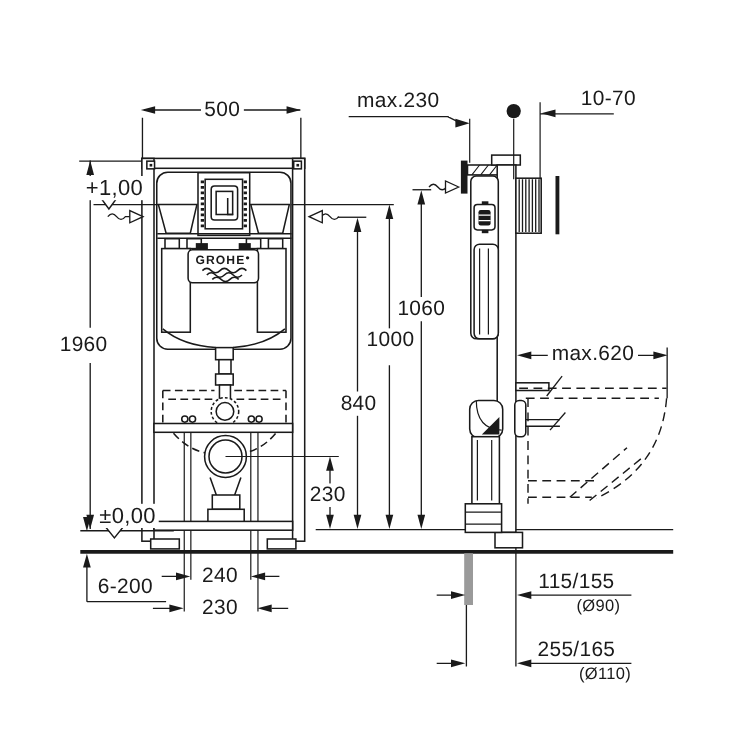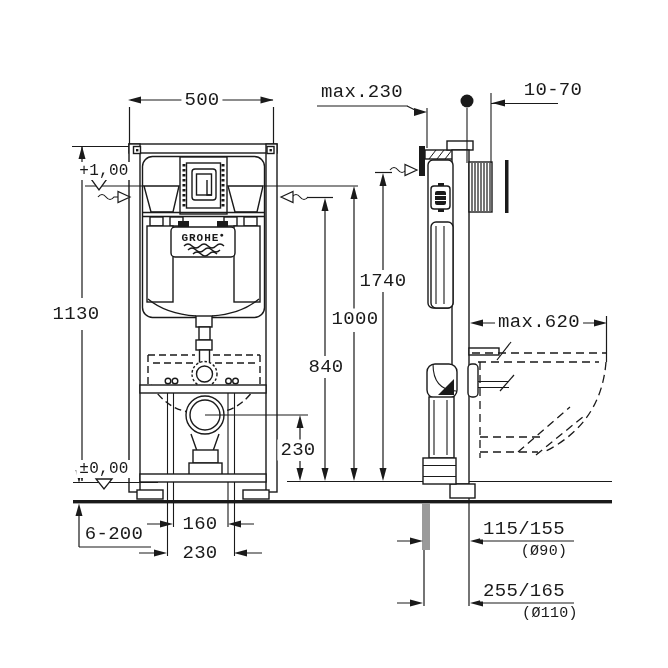--- a/index.html
+++ b/index.html
@@ -1,22 +1,22 @@
 <!DOCTYPE html>
 <html><head>
 <meta charset="utf-8">
 <style>
   html,body{margin:0;padding:0;background:#fff;}
   #canvas{position:relative;width:668px;height:632px;background:#ffffff;overflow:hidden;
-          font-family:Liberation Mono, monospace;color:#1a1a1a;}
+          font-family:Liberation Sans, sans-serif;color:#1a1a1a;}
   #draw{position:absolute;left:0;top:0;}
   .lbl{position:absolute;font-size:19px;line-height:1;background:#fff;padding:1px 3px;
        transform:translate(-50%,-50%);white-space:nowrap;letter-spacing:0.3px;}
   .lbl-sm{font-size:15px;}
-  .lbl-lv{font-size:16px;}
+  .lbl-lv{font-size:20px;}
   .logo{position:absolute;transform:translate(-50%,-50%);font-size:11px;font-weight:bold;
         letter-spacing:1px;background:transparent;}
   .logo sup{font-size:7px;vertical-align:4px;}
 </style>
 </head>
 <body>
 
 <div id="canvas">
 
 <svg id="draw" width="668" height="668" viewBox="0 0 668 668">
@@ -275,28 +275,28 @@
     <path d="M474,603 H574 M397,603 H411" fill="none"></path>
     <polygon points="470,603 483,599.5 483,606.5" stroke="none"></polygon>
     <polygon points="423,603 410,599.5 410,606.5" stroke="none"></polygon>
   </g>
 </svg>
 
 <div class="lbl" style="left:202px;top:100px">500</div>
 <div class="lbl" style="left:362px;top:92px">max.230</div>
 <div class="lbl" style="left:553px;top:90px">10-70</div>
 <div class="lbl lbl-lv" style="left:104px;top:171px">+1,00</div>
-<div class="lbl" style="left:76px;top:314px">1130</div>
-<div class="lbl" style="left:383px;top:281px">1740</div>
-<div class="lbl" style="left:355px;top:319px">1000</div>
+<div class="lbl" style="left:76px;top:314px">1960</div>
+<div class="lbl" style="left:383px;top:281px">1060</div>
+<div class="lbl" style="left:355px;top:309px">1000</div>
 <div class="lbl" style="left:326px;top:367px">840</div>
 <div class="lbl" style="left:298px;top:450px">230</div>
-<div class="lbl lbl-lv" style="left:104px;top:469px">±0,00</div>
+<div class="lbl lbl-lv" style="left:116px;top:469px">±0,00</div>
 <div class="lbl" style="left:114px;top:534px">6-200</div>
-<div class="lbl" style="left:200px;top:524px">160</div>
+<div class="lbl" style="left:200px;top:524px">240</div>
 <div class="lbl" style="left:200px;top:553px">230</div>
 <div class="lbl" style="left:539px;top:322px">max.620</div>
 <div class="lbl" style="left:524px;top:529px">115/155</div>
 <div class="lbl lbl-sm" style="left:544px;top:551px">(Ø90)</div>
 <div class="lbl" style="left:524px;top:591px">255/165</div>
 <div class="lbl lbl-sm" style="left:550px;top:613px">(Ø110)</div>
 
 <div class="logo" style="left:203px;top:237px;position:absolute"><span>GROHE</span><sup>●</sup></div>
 
 </div>

